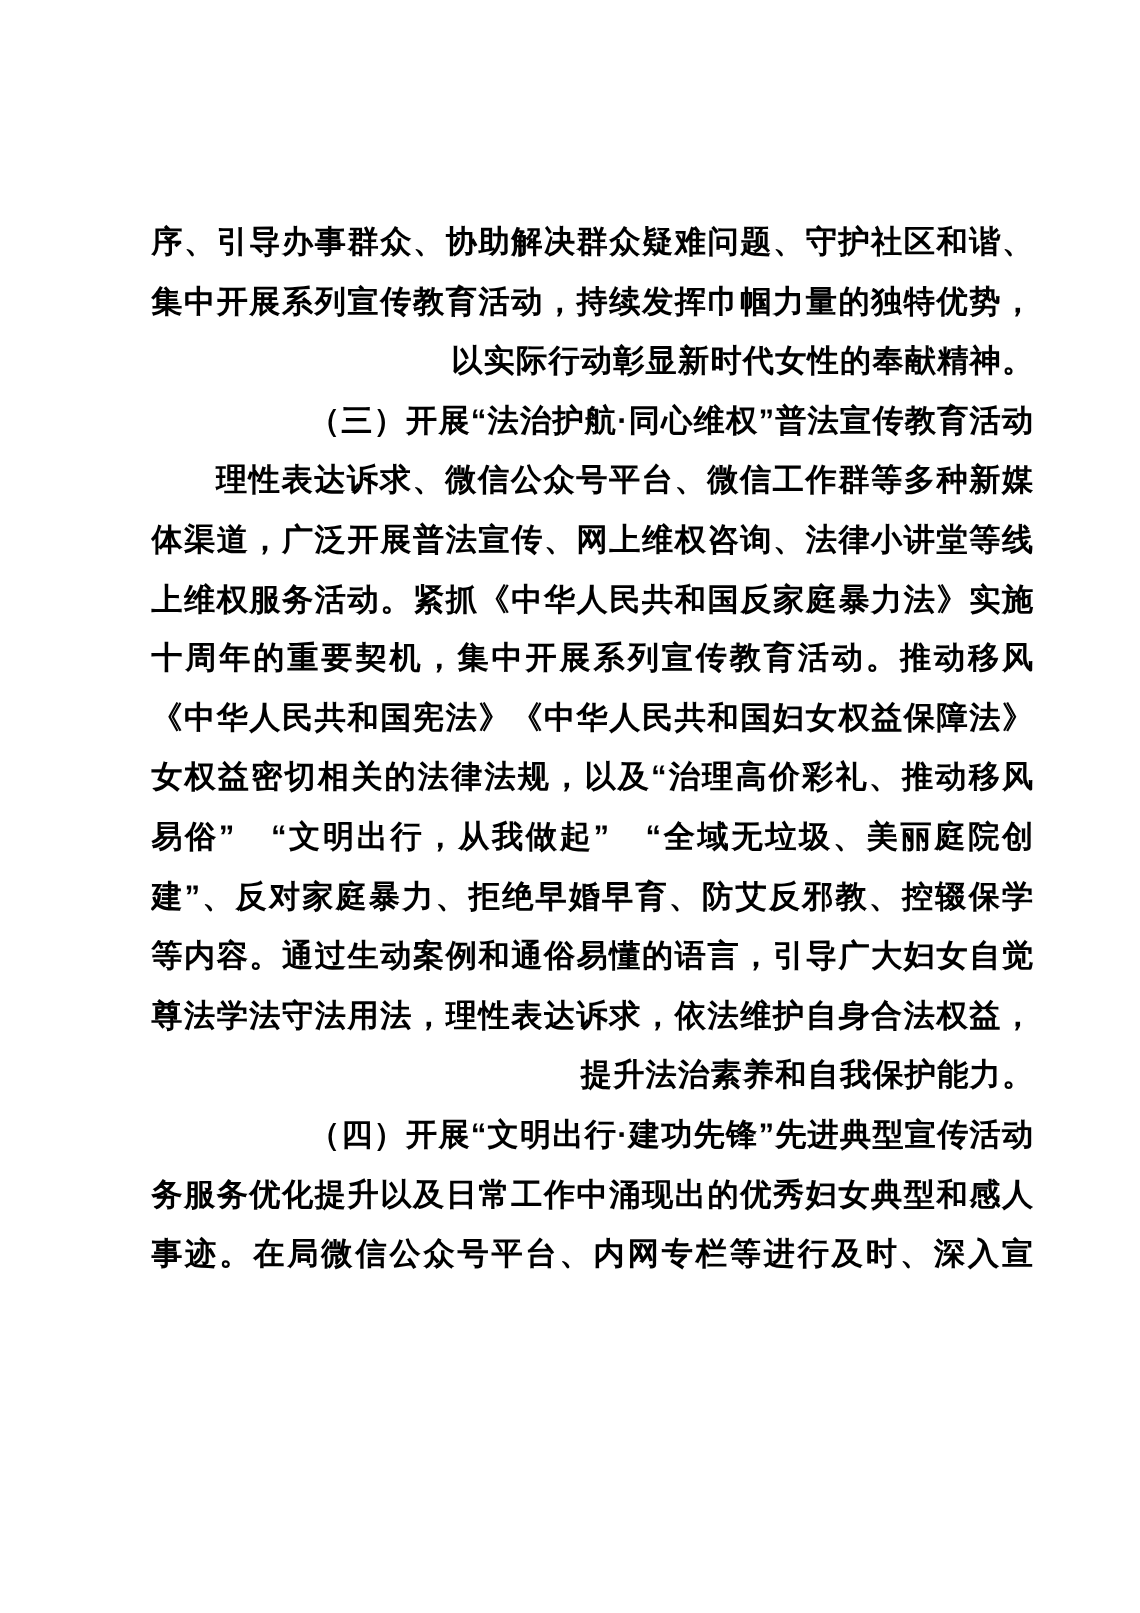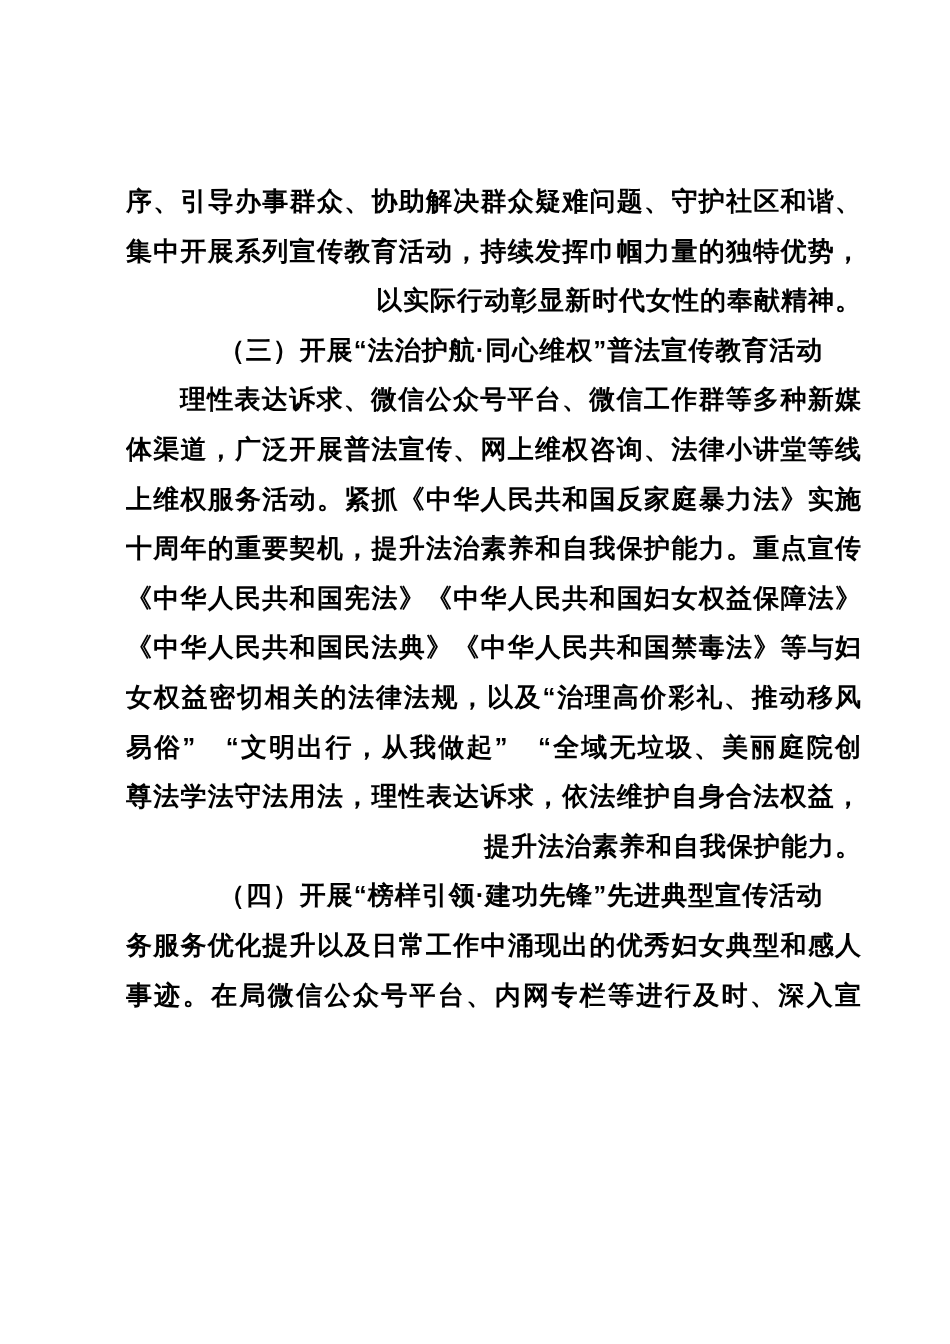--- a/index.html
+++ b/index.html
@@ -42,39 +42,40 @@
     text-align: justify;
     text-align-last: justify;
   }
   .line.plain {
     text-align: right;
   }
   .line.indent {
     padding-left: 54px;
   }
   .line.heading {
-    text-align: center;
+    text-align: right;
   }
 </style>
 </head>
 <body>
 
 <div class="page">
   <div class="text-block">
       <div class="line fill">序、引导办事群众、协助解决群众疑难问题、守护社区和谐、</div>
       <div class="line fill">集中开展系列宣传教育活动，持续发挥巾帼力量的独特优势，</div>
       <div class="line plain">以实际行动彰显新时代女性的奉献精神。</div>
       <div class="line plain indent heading">（三）开展“法治护航·同心维权”普法宣传教育活动</div>
       <div class="line fill indent">理性表达诉求、微信公众号平台、微信工作群等多种新媒</div>
       <div class="line fill">体渠道，广泛开展普法宣传、网上维权咨询、法律小讲堂等线</div>
       <div class="line fill">上维权服务活动。紧抓《中华人民共和国反家庭暴力法》实施</div>
-      <div class="line fill">十周年的重要契机，提升法治素养和自我保护能力。重点宣传</div>
+      <div class="line fill">十周年的重要契机，集中开展系列宣传教育活动。推动移风</div>
       <div class="line fill">《中华人民共和国宪法》《中华人民共和国妇女权益保障法》</div>
-      <div class="line fill">《中华人民共和国民法典》《中华人民共和国禁毒法》等与妇</div>
       <div class="line fill">女权益密切相关的法律法规，以及“治理高价彩礼、推动移风</div>
       <div class="line fill">易俗”　“文明出行，从我做起”　“全域无垃圾、美丽庭院创</div>
+      <div class="line fill">建”、反对家庭暴力、拒绝早婚早育、防艾反邪教、控辍保学</div>
+      <div class="line fill">等内容。通过生动案例和通俗易懂的语言，引导广大妇女自觉</div>
       <div class="line fill">尊法学法守法用法，理性表达诉求，依法维护自身合法权益，</div>
       <div class="line plain">提升法治素养和自我保护能力。</div>
-      <div class="line plain indent heading">（四）开展“榜样引领·建功先锋”先进典型宣传活动</div>
+      <div class="line plain indent heading">（四）开展“文明出行·建功先锋”先进典型宣传活动</div>
       <div class="line fill">务服务优化提升以及日常工作中涌现出的优秀妇女典型和感人</div>
       <div class="line fill">事迹。在局微信公众号平台、内网专栏等进行及时、深入宣</div>
     </div>
 </div>
 
 </body></html>

